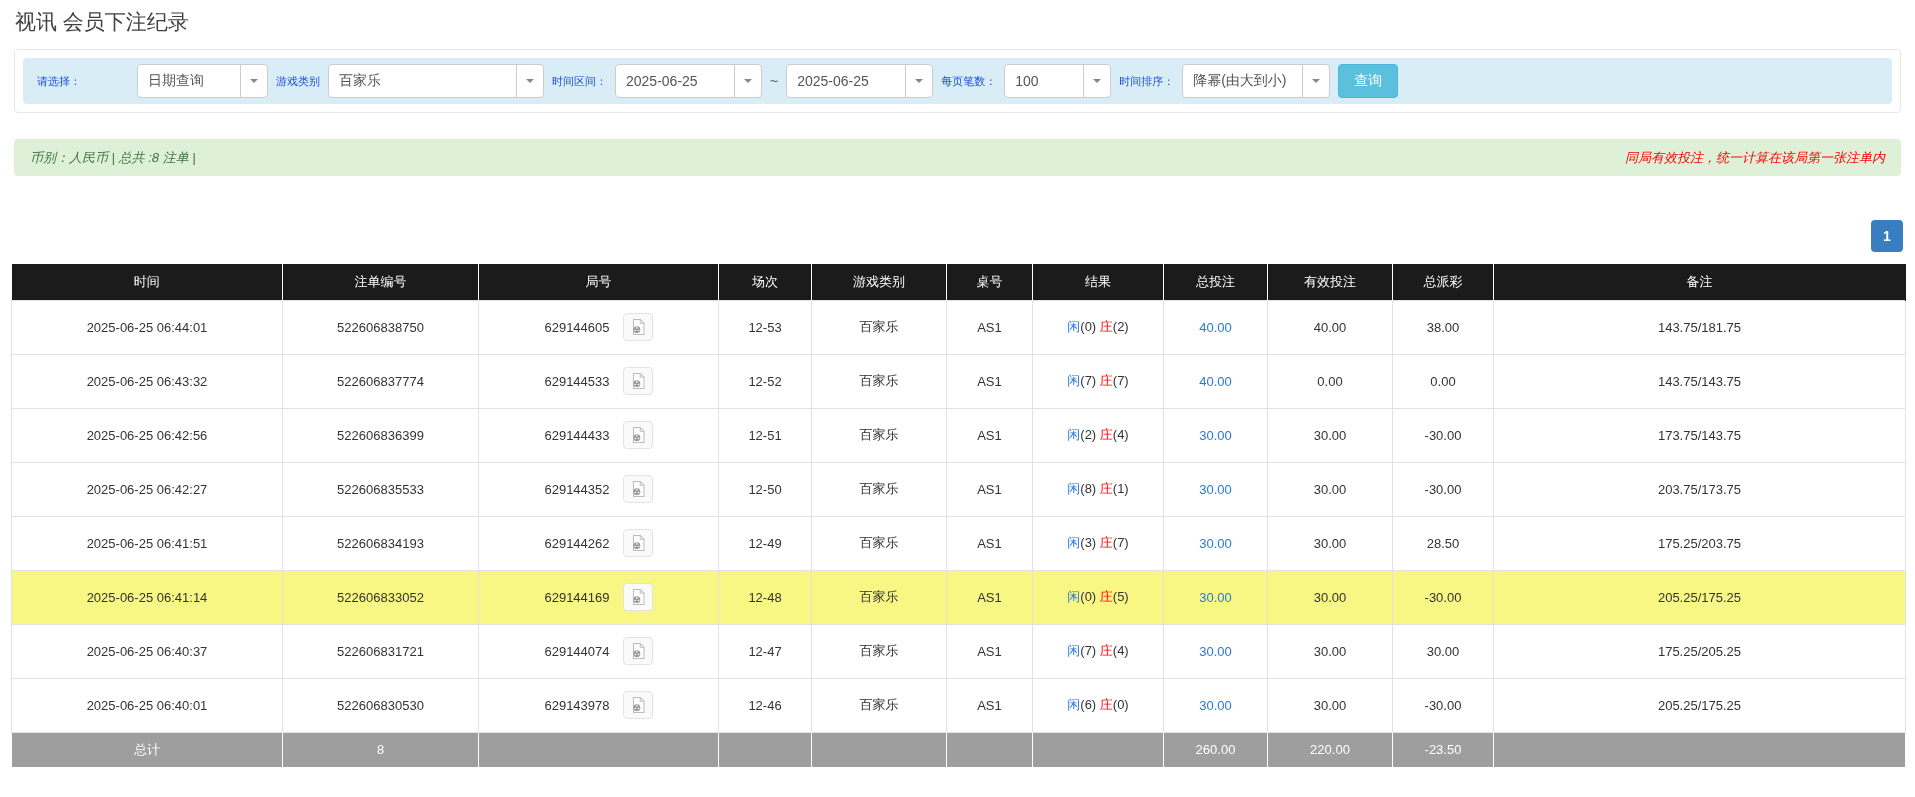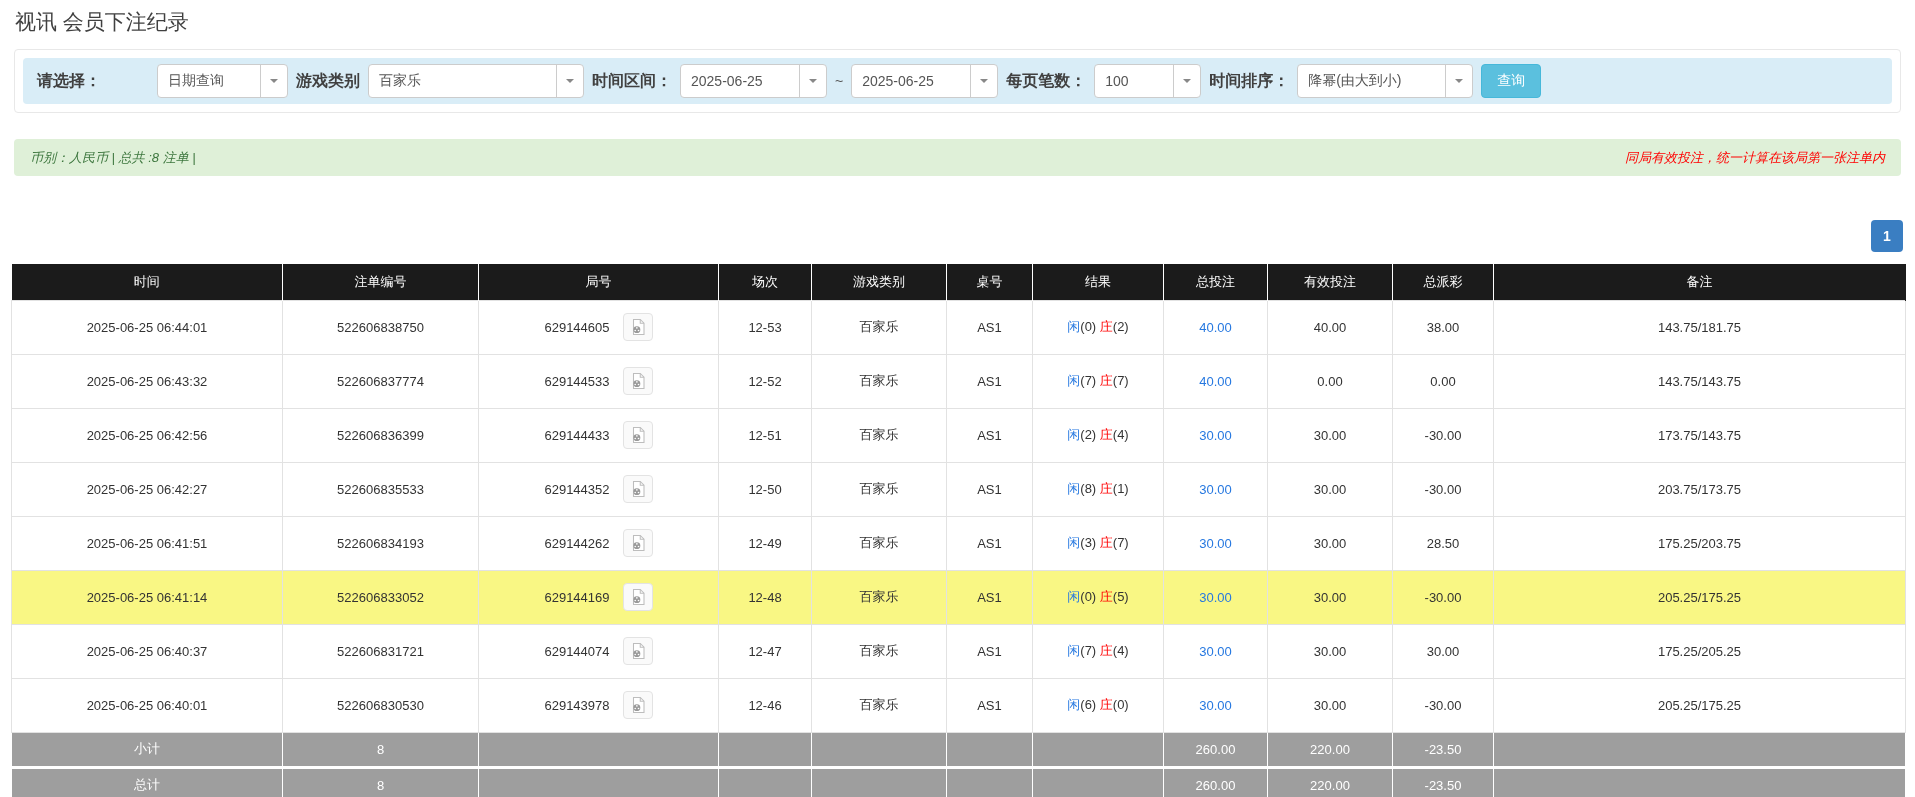--- a/index.html
+++ b/index.html
@@ -4,26 +4,26 @@
 <style>
   * { box-sizing: border-box; }
   html,body { margin:0; padding:0; background:#fff; font-family:"Liberation Sans","DejaVu Sans",sans-serif; }
   body { padding:4px 11px 10px; width:1915px; }
 
   .page-title { font-size:21px; font-weight:400; color:#404040; margin:4px 0 13px 4px; }
 
   
   .filter-panel { border:1px solid #e8e8e8; border-radius:4px; padding:8px; margin:0 3px 26px 3px; background:#fff; }
   .filter-bar { background:#d9edf7; border-radius:4px; padding:6px 14px; display:flex; align-items:center; gap:8px; height:46px; }
-  .flabel { font-size:16px; font-weight:bold; color:#404040; white-space:nowrap; }
+  .flabel { font-size:11px; font-weight:normal; color:#1d4ed8; white-space:nowrap; }
   .sel { display:flex; align-items:center; background:#fff; border:1px solid #ccc; border-radius:4px; height:34px; cursor:pointer; }
   .sel-val { padding:0 10px; flex:1; font-size:14px; color:#555; white-space:nowrap; overflow:hidden; }
   .sel-caret { width:27px; align-self:stretch; border-left:1px solid #ccc; display:flex; align-items:center; justify-content:center; }
   .sel-caret::after { content:''; border:4px solid transparent; border-top-color:#888; margin-top:4px; }
-  .w-query { width:131px;margin-left:48px; } .w-game { width:216px; } .w-date { width:147px; } .w-size { width:107px; } .w-sort { width:176px; }
+  .w-query { width:131px;margin-left:48px; } .w-game { width:216px; } .w-date { width:147px; } .w-size { width:107px; } .w-sort { width:148px; }
   .tilde { font-size:14px; color:#555; }
   .btn-query { background:#5bc0de; border:1px solid #46b8da; color:#fff; border-radius:4px; height:34px; padding:0 15px; font-size:14px; cursor:pointer; font-family:inherit; }
 
   
   .summary-bar { background:#dff0d8; border-radius:4px; height:37px; margin:0 3px; padding:0 16px; display:flex; align-items:center; justify-content:space-between;font-style:italic; }
   .summary-left { font-size:13px; color:#3c763d; }
   .summary-right { font-size:13px; color:#ff0000; }
 
   
   .pager-row { display:flex; justify-content:flex-end; margin:44px 1px 12px 0; }
@@ -365,33 +365,20 @@
       <span class="red">庄</span><span>(0)</span>
     </td>
     <td><a class="bet-link">30.00</a></td>
     <td>30.00</td>
     <td class="neg">-30.00</td>
     <td>205.25/175.25</td>
   </tr>
     </tbody>
   <tfoot>
     <tr>
-      <td>小计</td>
-      <td>8</td>
-      <td></td>
-        <td></td>
-        <td></td>
-      <td></td>
-        <td></td>
-      <td>260.00</td>
-      <td>220.00</td>
-      <td class="neg">-23.50</td>
-      <td></td>
-    </tr>
-    <tr>
       <td>总计</td>
       <td>8</td>
       <td></td>
         <td></td>
         <td></td>
       <td></td>
         <td></td>
       <td>260.00</td>
       <td>220.00</td>
       <td class="neg">-23.50</td>

